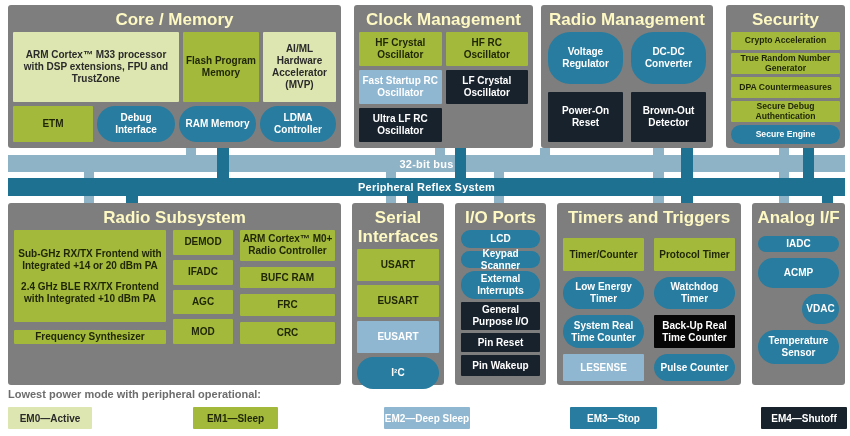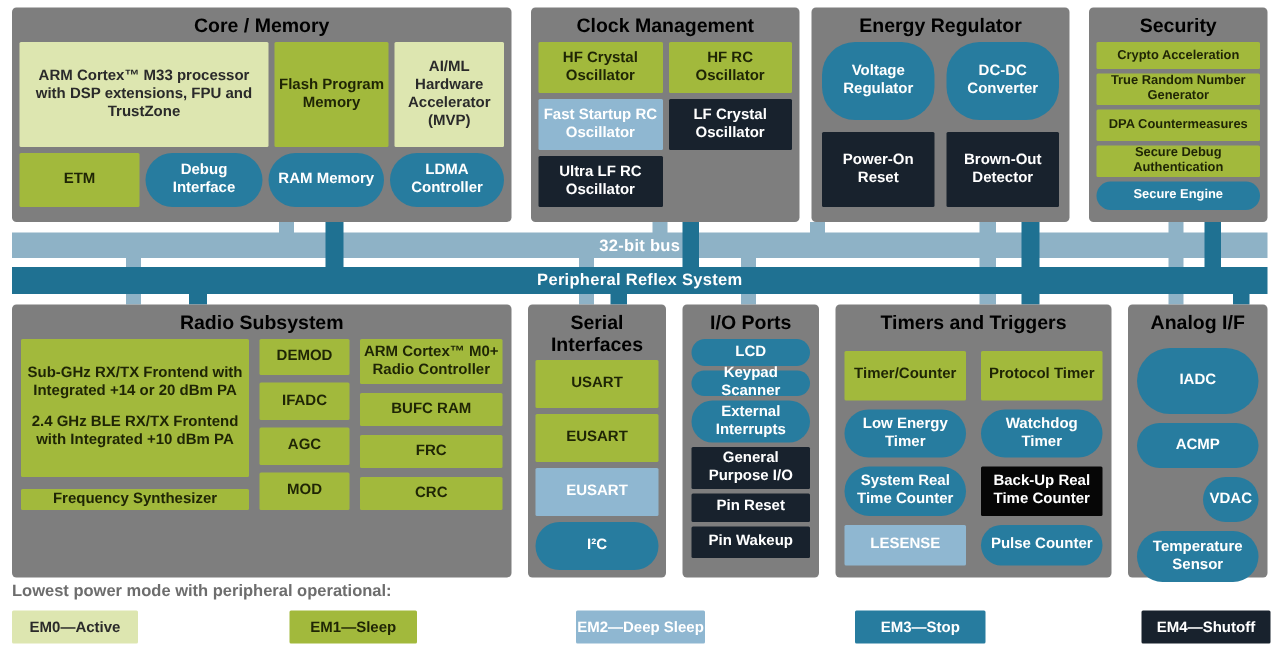--- a/index.html
+++ b/index.html
@@ -1,20 +1,20 @@
 <!DOCTYPE html>
 <html style="--section_bg: #7e7e7e; --em0: #dde6b0; --em1: #a2b93c; --em2: #8fb7d1; --em3: #277c9f; --em4: #18222d; --em4_black: #060606; --bus_light: #8eb2c6; --bus_dark: #1f7192;"><head>
 <meta charset="utf-8">
 <style>
   html,body{margin:0;padding:0;background:#fff;}
   body{font-family:"Liberation Sans","DejaVu Sans",sans-serif;}
   .canvas{position:relative;width:850px;height:436px;background:#fff;overflow:hidden;}
 
   .sec{position:absolute;background:var(--section_bg,#7e7e7e);border-radius:3px;box-sizing:border-box;}
-  .sec-title{color:#000000;font-weight:bold;font-size:13px;text-align:center;padding:5px 2px 3px;line-height:1.12;}
+  .sec-title{color:#fef9c3;font-weight:bold;font-size:17px;text-align:center;padding:5px 2px 3px;line-height:1.12;}
 
   .blk{display:flex;flex-direction:column;align-items:center;justify-content:center;text-align:center;
        font-weight:bold;font-size:10px;line-height:1.2;border-radius:1px;padding:1px 2px;box-sizing:border-box;}
   .em0{background:var(--em0,#dde6b0);color:#2a2a2a;}
   .em1{background:var(--em1,#a2b93c);color:#1f2505;}
   .em2{background:var(--em2,#8fb7d1);color:#fff;}
   .em3{background:var(--em3,#277c9f);color:#fff;border-radius:22px;}
   .em4{background:var(--em4,#18222d);color:#fff;}
   .em4b{background:var(--em4_black,#060606);color:#fff;}
 
@@ -88,21 +88,21 @@
     <div class="grid">
       <div class="blk em1">HF Crystal Oscillator</div>
       <div class="blk em1">HF RC Oscillator</div>
       <div class="blk em2">Fast Startup RC Oscillator</div>
       <div class="blk em4">LF Crystal Oscillator</div>
       <div class="blk em4">Ultra LF RC Oscillator</div>
     </div>
   </section>
 
   <section class="sec" id="sec-energy" style="left:541px;top:5px;width:172px;height:143px;">
-    <div class="sec-title">Energy Regulator</div>
+    <div class="sec-title">Radio Management</div>
     <div class="grid">
       <div class="blk em3">Voltage Regulator</div>
       <div class="blk em3">DC-DC Converter</div>
       <div class="blk em4">Power-On Reset</div>
       <div class="blk em4">Brown-Out Detector</div>
     </div>
   </section>
 
   <section class="sec" id="sec-security" style="left:726px;top:5px;width:119px;height:143px;">
     <div class="sec-title">Security</div>
@@ -197,21 +197,21 @@
       <div class="blk em3">System Real Time Counter</div>
       <div class="blk em4b">Back-Up Real Time Counter</div>
       <div class="blk em2">LESENSE</div>
       <div class="blk em3">Pulse Counter</div>
     </div>
   </section>
 
   <section class="sec" id="sec-analog" style="left:752px;top:203px;width:93px;height:182px;">
     <div class="sec-title">Analog I/F</div>
     <div class="col">
-      <div class="blk em3" style="height:44px;">IADC</div>
+      <div class="blk em3" style="height:16px;">IADC</div>
       <div class="blk em3" style="height:30px;">ACMP</div>
       <div class="blk em3" style="height:30px;margin-left:44px;">VDAC</div>
       <div class="blk em3" style="height:34px;">Temperature Sensor</div>
     </div>
   </section>
 
   <div class="legend-title">Lowest power mode with peripheral operational:</div>
   <div class="swatch em0" style="left:8px;width:84px;">EM0—Active</div>
   <div class="swatch em1" style="left:193px;width:85px;">EM1—Sleep</div>
   <div class="swatch em2" style="left:384px;width:86px;">EM2—Deep Sleep</div>

